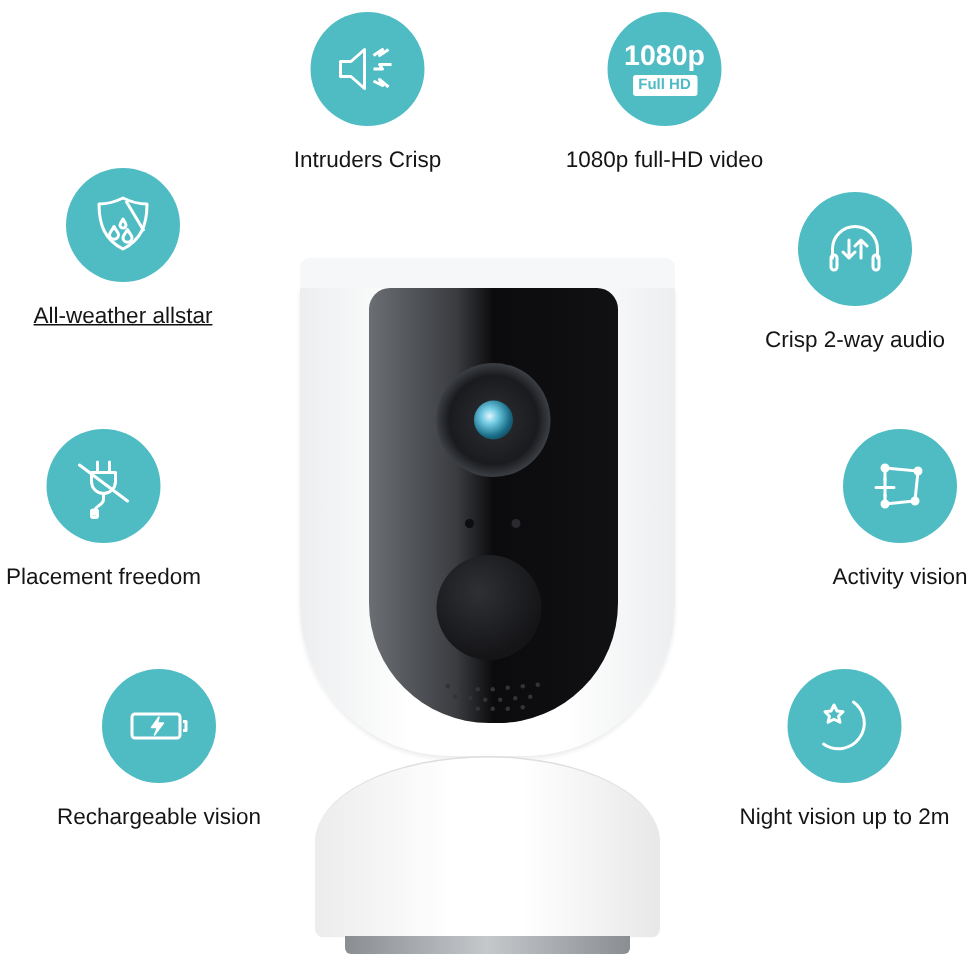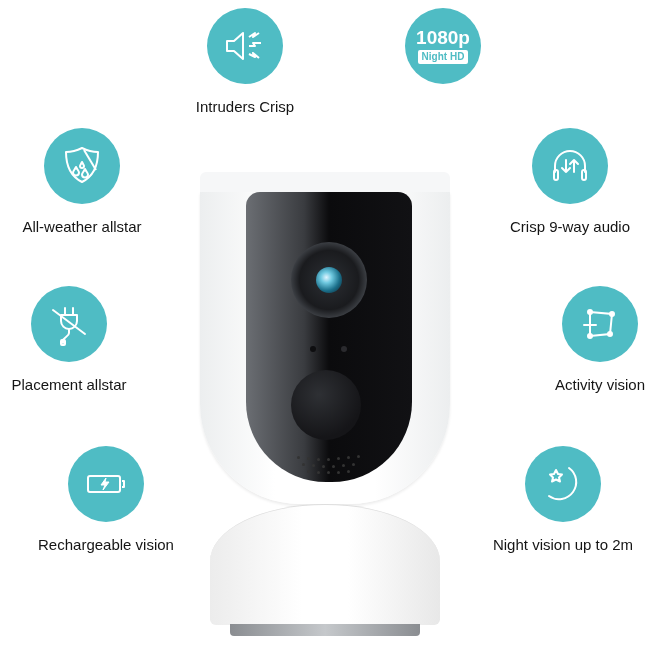--- a/index.html
+++ b/index.html
@@ -71,26 +71,27 @@
       <path d="M28 32 l6 3 l-2 -4 l6 5"></path>
     </svg>
   </div>
   <div class="label">Intruders Crisp</div>
 </div>
 
 <div class="feature" style="left:368px; top:8px; width:150px;">
   <div class="circle">
     <div class="hd-text">
       <span class="hd-big">1080p</span>
-      <span class="hd-small">Night HD</span>
+      <span class="hd-small">Full HD</span>
     </div>
   </div>
+  <div class="label">1080p full-HD video</div>
 </div>
 
-<div class="feature" style="left:7px; top:128px; width:150px;">
+<div class="feature" style="left:7px; top:112px; width:150px;text-decoration:underline;">
   <div class="circle">
     <svg viewBox="0 0 48 48" fill="none" stroke="#fff" stroke-width="2" stroke-linejoin="round">
       <path d="M24 6 c6 3 11 4 16 4 c0 14 -4 24 -16 30 c-12 -6 -16 -16 -16 -30 c5 0 10 -1 16 -4 z"></path>
       <path d="M26 8 l12 20"></path>
       <path d="M24 20 c1 2 2 3 2 4 a2 2 0 0 1 -4 0 c0 -1 1 -2 2 -4z"></path>
       <path d="M18 25 c1.5 3 3 4 3 5.5 a3 3 0 0 1 -6 0 c0 -1.5 1.5 -2.5 3 -5.5z"></path>
       <path d="M27 27 c1.5 3 3 4 3 5.5 a3 3 0 0 1 -6 0 c0 -1.5 1.5 -2.5 3 -5.5z"></path>
     </svg>
   </div>
   <div class="label">All-weather allstar</div>
@@ -99,34 +100,34 @@
 <div class="feature" style="left:495px; top:128px; width:150px;">
   <div class="circle">
     <svg viewBox="0 0 48 48" fill="none" stroke="#fff" stroke-width="2" stroke-linecap="round" stroke-linejoin="round">
       <path d="M9 30 v-6 a15 15 0 0 1 30 0 v6"></path>
       <rect x="8" y="28" width="4" height="10" rx="2"></rect>
       <rect x="36" y="28" width="4" height="10" rx="2"></rect>
       <path d="M20 18 v12 m-4 -4 l4 4 l4 -4"></path>
       <path d="M28 30 v-12 m-4 4 l4 -4 l4 4"></path>
     </svg>
   </div>
-  <div class="label">Crisp 9-way audio</div>
+  <div class="label">Crisp 2-way audio</div>
 </div>
 
 <div class="feature" style="left:-6px; top:286px; width:150px;">
   <div class="circle">
     <svg viewBox="0 0 48 48" fill="none" stroke="#fff" stroke-width="2" stroke-linecap="round" stroke-linejoin="round">
       <path d="M20 8 v7 M28 8 v7"></path>
       <path d="M16 15 h16 v6 a8 8 0 0 1 -16 0 z"></path>
       <path d="M24 29 v4 c0 4 -6 4 -6 8 v2"></path>
       <rect x="16" y="40" width="4" height="5" rx="1"></rect>
       <path d="M8 10 l32 24"></path>
     </svg>
   </div>
-  <div class="label">Placement allstar</div>
+  <div class="label">Placement freedom</div>
 </div>
 
 <div class="feature" style="left:525px; top:286px; width:150px;">
   <div class="circle">
     <svg viewBox="0 0 48 48" fill="none" stroke="#fff" stroke-width="2" stroke-linecap="round">
       <path d="M14 12 L36 14 L34 34 L14 36"></path>
       <path d="M14 12 v8 M14 30 v6"></path>
       <path d="M8 25 h12 M14 19 v12"></path>
       <circle cx="14" cy="12" r="2" fill="#fff"></circle>
       <circle cx="36" cy="14" r="2" fill="#fff"></circle>

